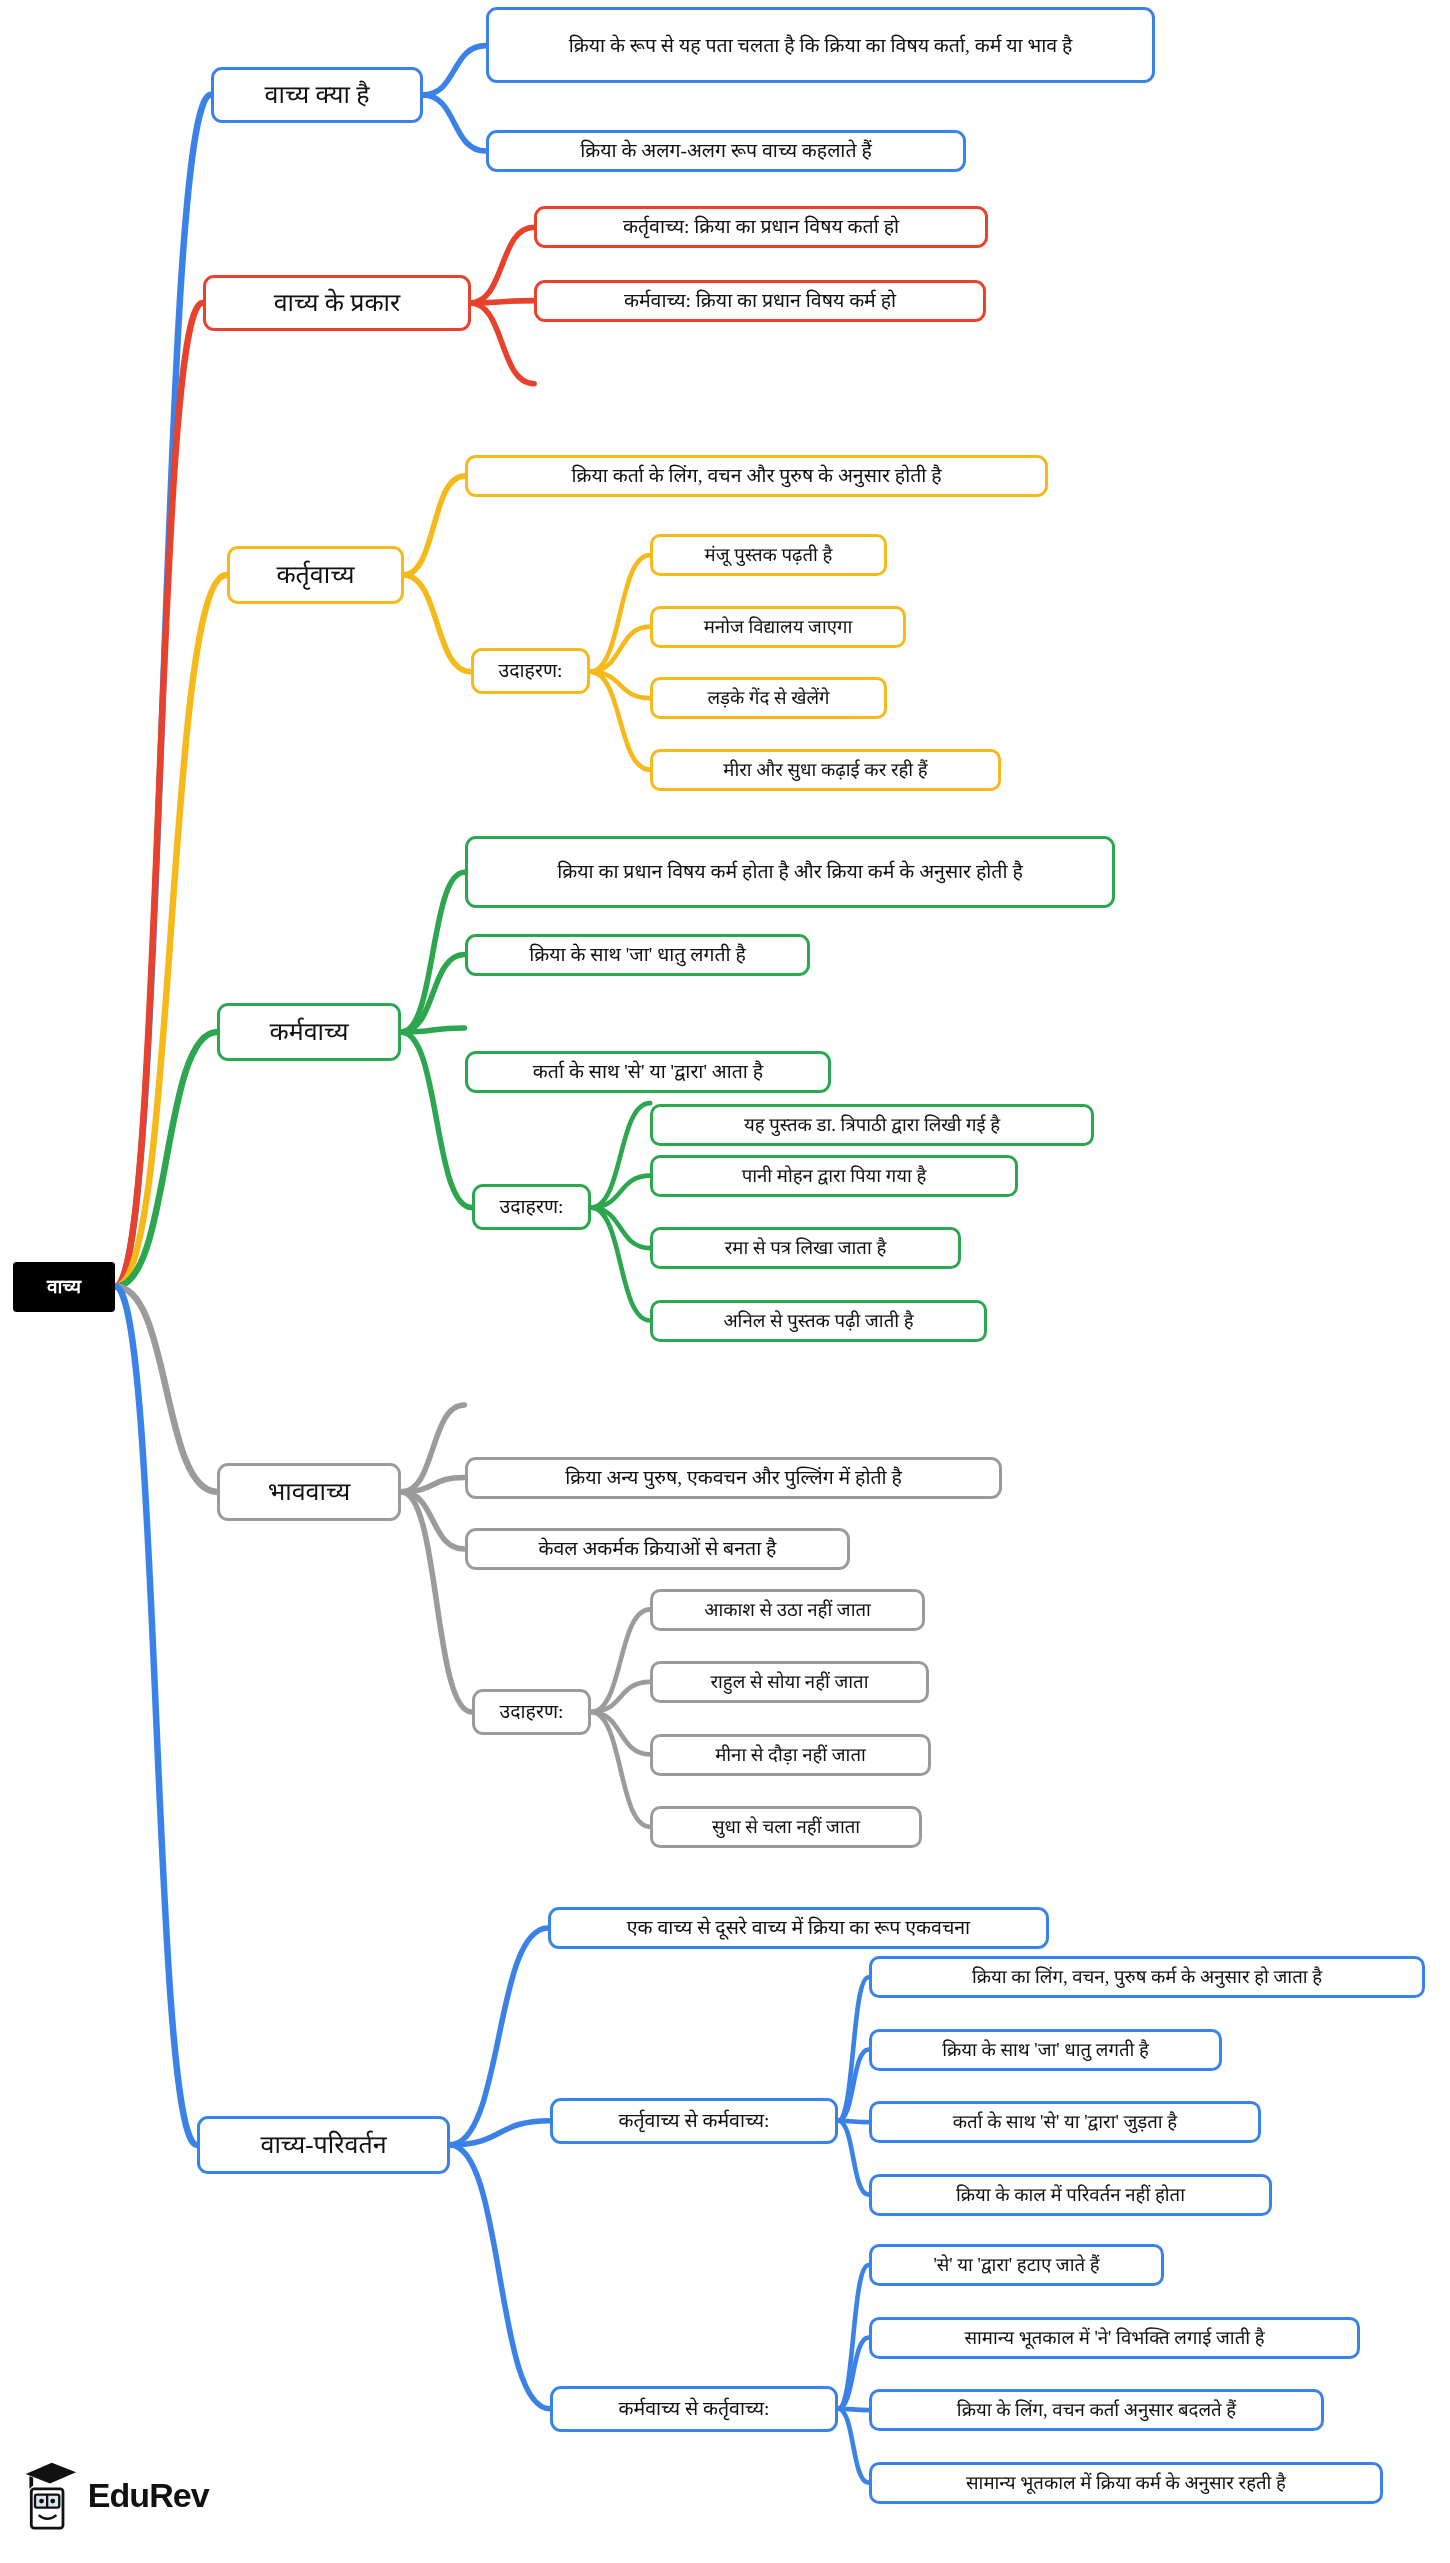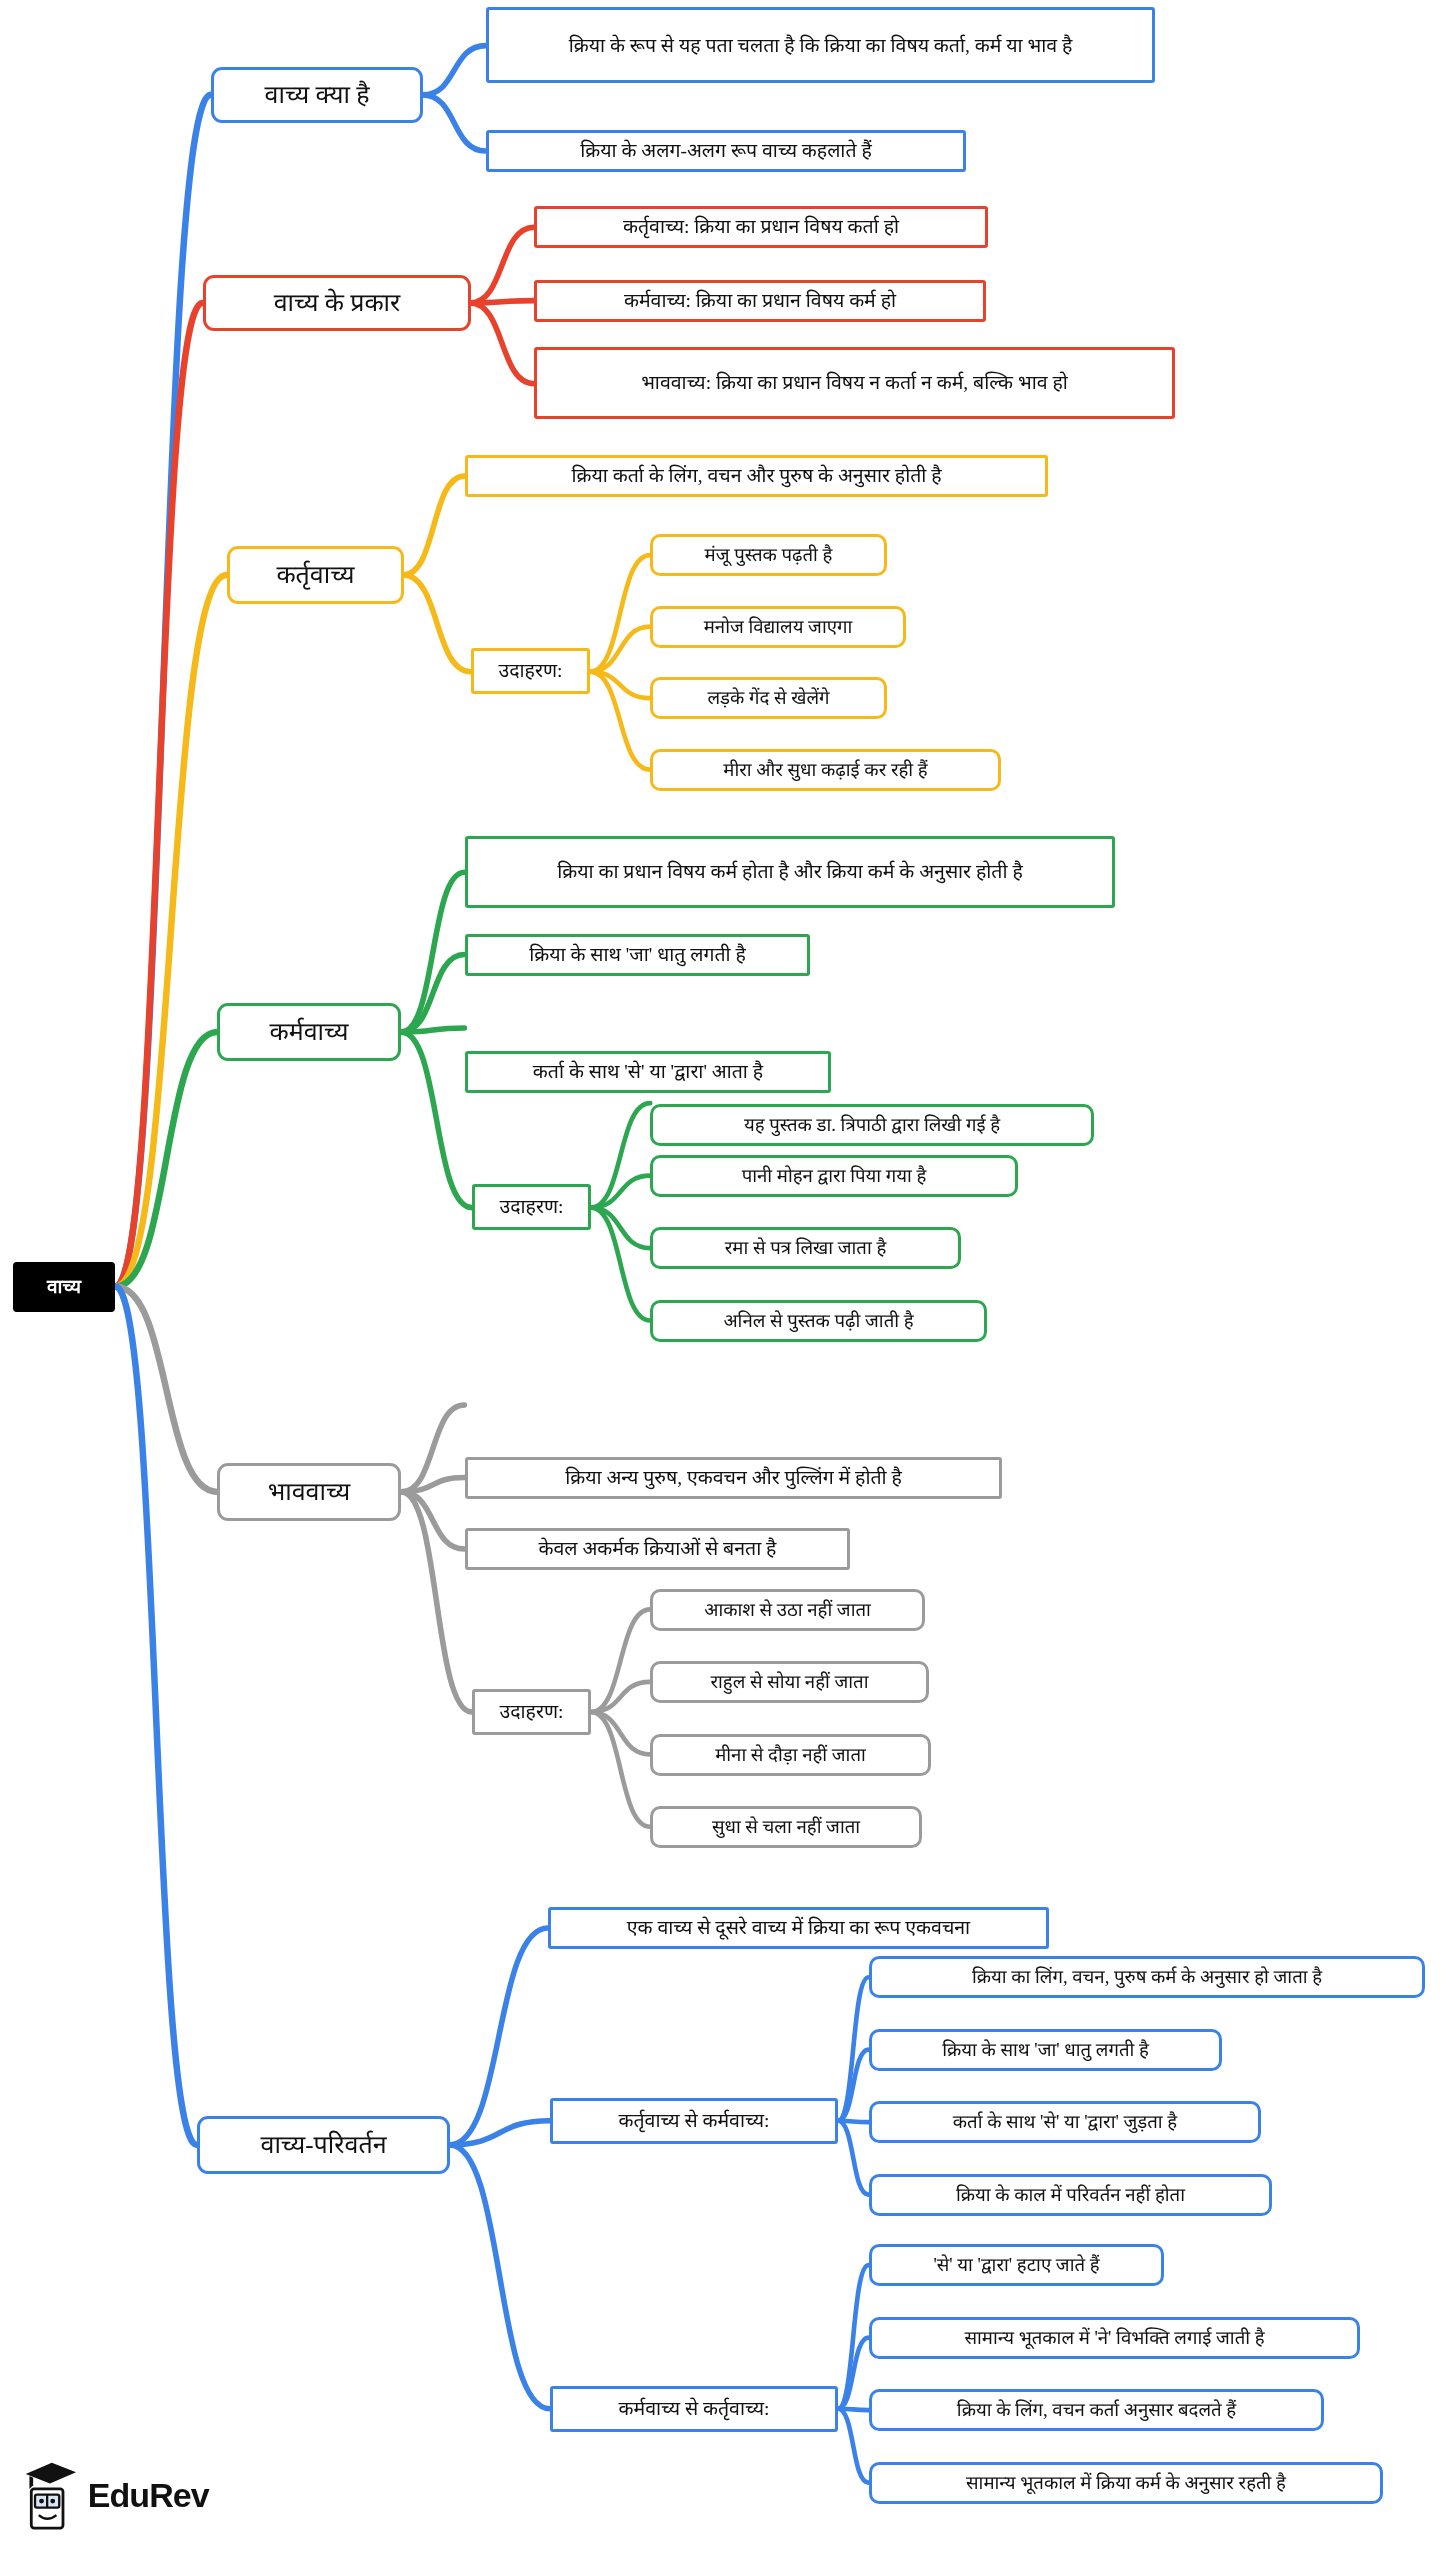--- a/index.html
+++ b/index.html
@@ -22,21 +22,21 @@
     line-height:1.22;
     color:#111111;
     padding:2.8px 8.4px;
     border-radius:9.3px;
   }
   .node.root{
     background:#000000;color:#ffffff;border:none;border-radius:3.7px;
     font-size:19px;font-weight:700;padding:3.7px 9.3px;
   }
   .lvl1{font-size:25px;border-width:3.7px;border-radius:11px;}
-  .lvl2{font-size:19.5px;border-width:3.7px;border-radius:3px;}
+  .lvl2{font-size:19.5px;border-width:3.7px;border-radius:11px;}
   .ex{font-size:18.6px;border-width:3.7px;border-radius:10.2px;}
   .logo{position:absolute;left:20.4px;top:2451px;width:279px;height:89px;display:flex;align-items:center;}
   .logo-mark{width:58px;height:69px;position:relative;margin-right:9.3px;}
   .logo-text{font-family:"Liberation Sans","DejaVu Sans",sans-serif;font-size:34px;font-weight:700;color:#111;letter-spacing:-0.9px;}
 </style>
 </head>
 <body>
 
 <div id="canvas">
   <svg id="links" viewBox="0 0 1561 2759" xmlns="http://www.w3.org/2000/svg">
@@ -116,23 +116,20 @@
     </div>
     <div class="node lvl1" style="left: 203px; top: 275px; width: 268px; min-height: 56px; border-color: rgb(232, 65, 44);">
       <span>वाच्य के प्रकार</span>
     </div>
     <div class="node lvl2" style="left: 534px; top: 206px; width: 454px; min-height: 42px; border-color: rgb(232, 65, 44);">
       <span>कर्तृवाच्य: क्रिया का प्रधान विषय कर्ता हो</span>
     </div>
     <div class="node lvl2" style="left: 534px; top: 280px; width: 452px; min-height: 42px; border-color: rgb(232, 65, 44);">
       <span>कर्मवाच्य: क्रिया का प्रधान विषय कर्म हो</span>
     </div>
-    <div class="node lvl2" style="left: 534px; top: 347px; width: 641px; min-height: 72px; border-color: rgb(232, 65, 44);">
-      <span>भाववाच्य: क्रिया का प्रधान विषय न कर्ता न कर्म, बल्कि भाव हो</span>
-    </div>
     <div class="node lvl1" style="left: 227px; top: 546px; width: 177px; min-height: 58px; border-color: rgb(246, 185, 26);">
       <span>कर्तृवाच्य</span>
     </div>
     <div class="node lvl2" style="left: 465px; top: 455px; width: 583px; min-height: 42px; border-color: rgb(246, 185, 26);">
       <span>क्रिया कर्ता के लिंग, वचन और पुरुष के अनुसार होती है</span>
     </div>
     <div class="node lvl2" style="left: 471px; top: 648px; width: 119px; min-height: 46px; border-color: rgb(246, 185, 26);">
       <span>उदाहरण:</span>
     </div>
     <div class="node ex" style="left: 650px; top: 534px; width: 237px; min-height: 42px; border-color: rgb(246, 185, 26);">

